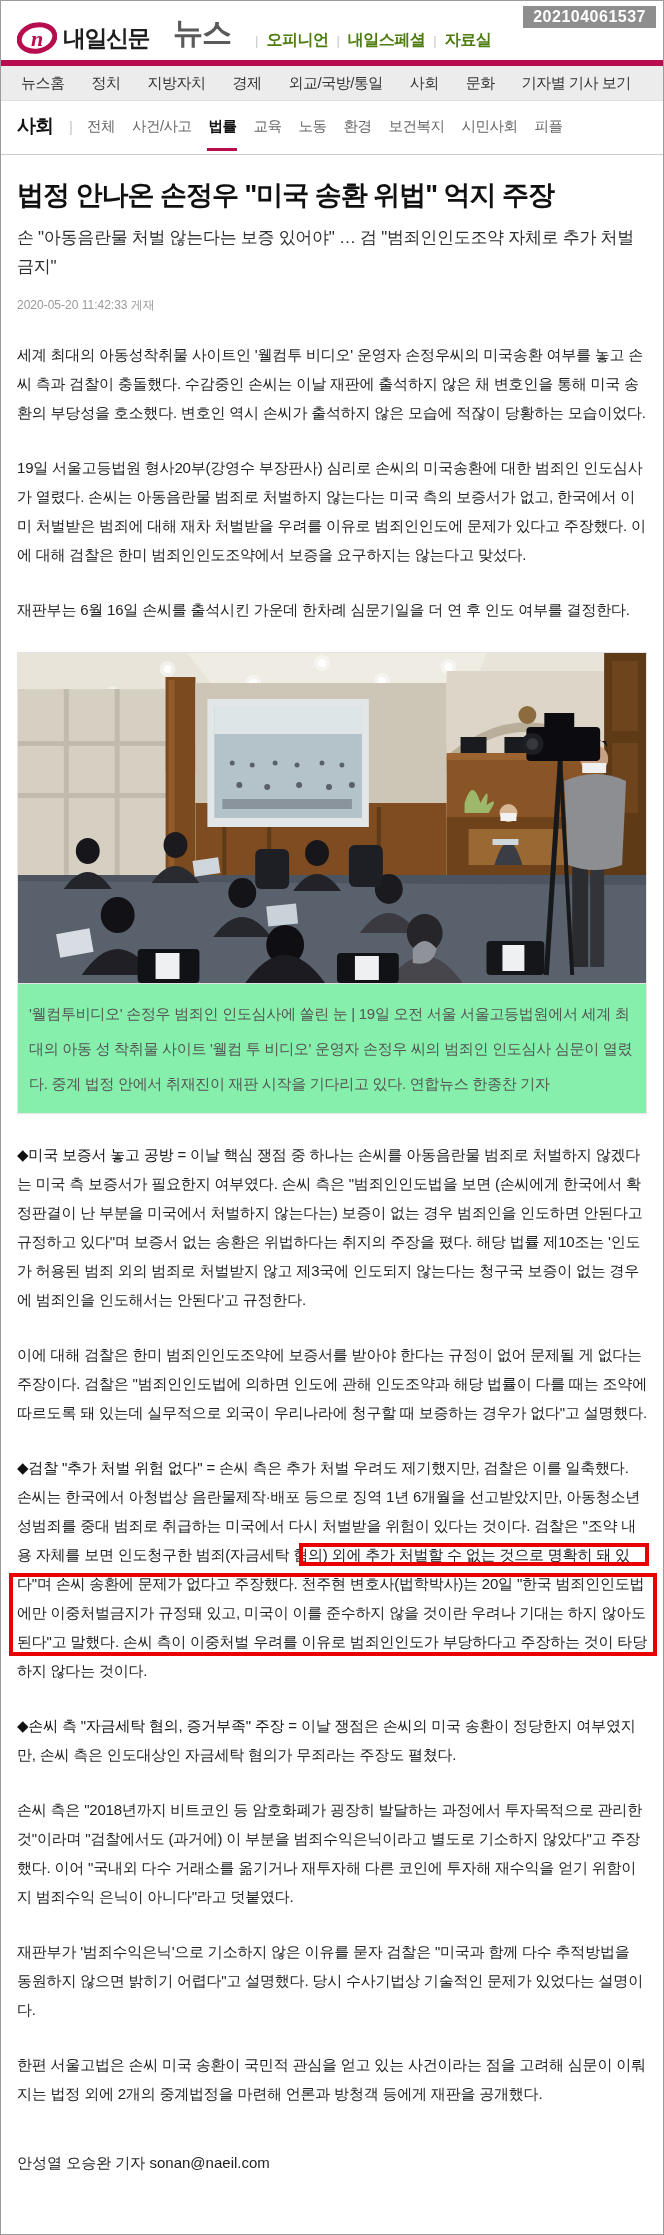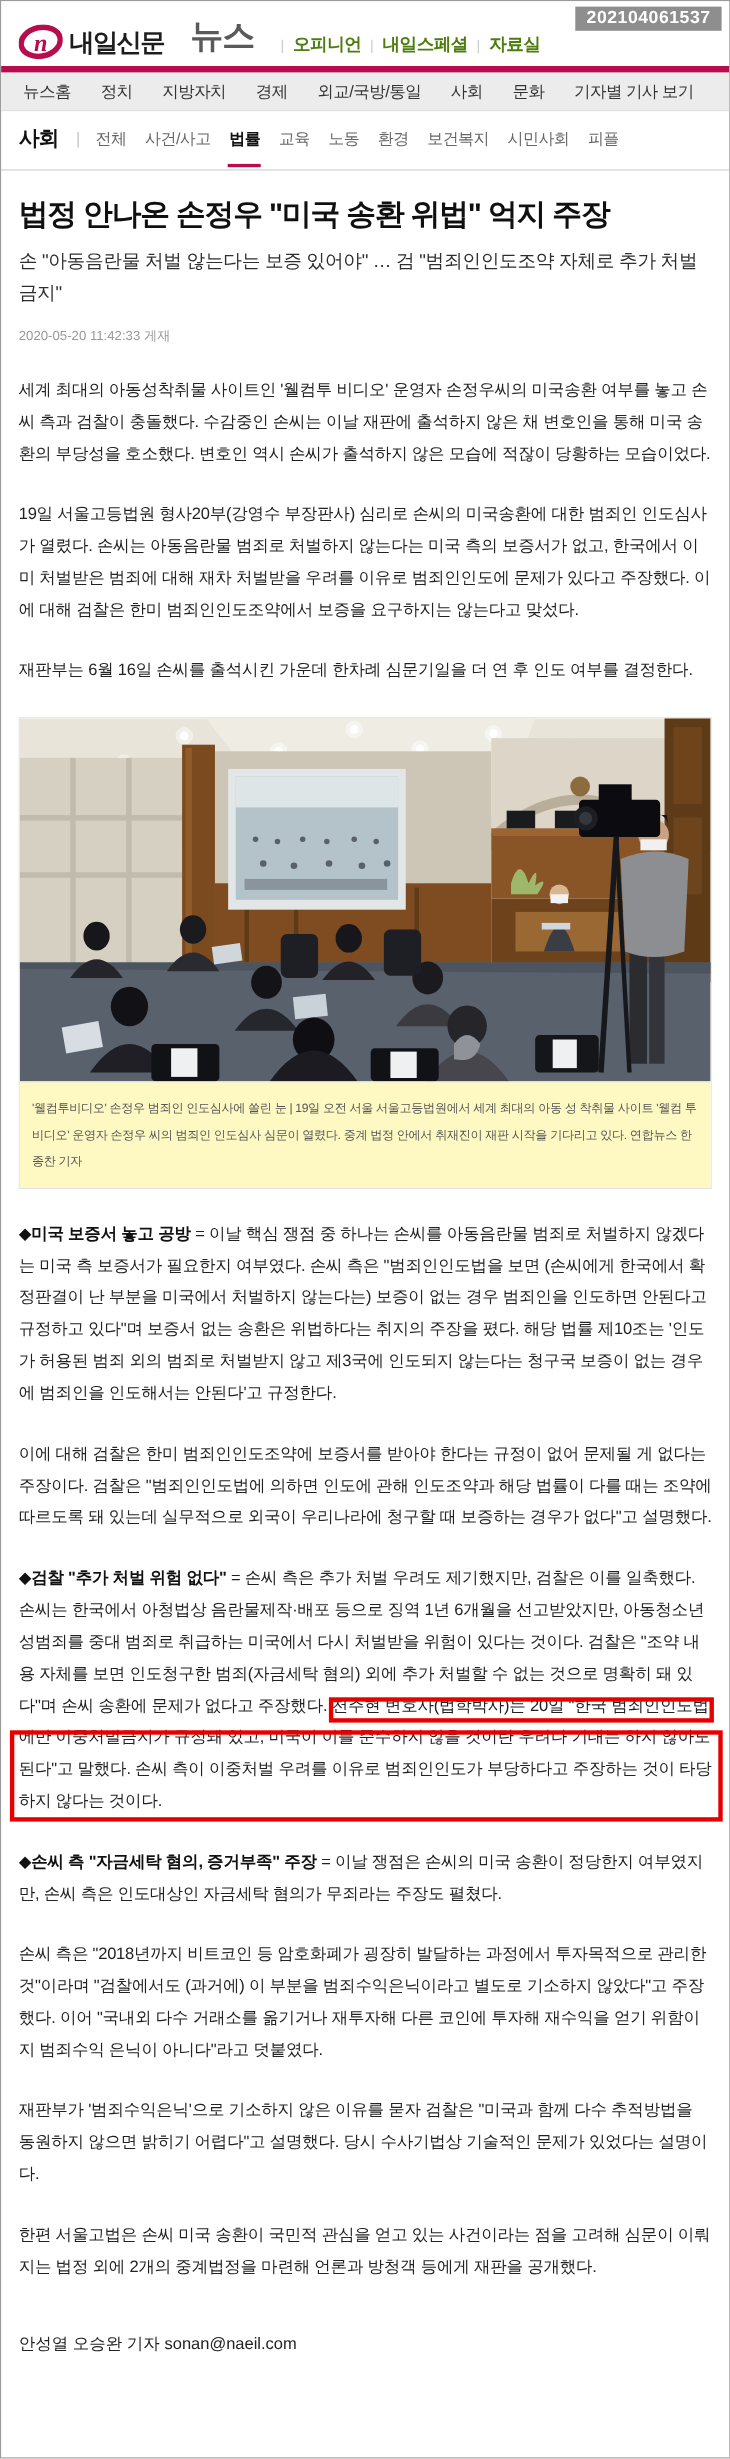--- a/index.html
+++ b/index.html
@@ -30,26 +30,26 @@
   .subnav-item.active{color:#111;font-weight:800;}
   .subnav-item.active::after{content:"";position:absolute;left:-1px;right:-1px;bottom:-17px;height:3px;background:#b70d4e;}
 
   
   .article{padding:0 16px 30px;}
   .title{font-size:27px;font-weight:800;color:#101010;letter-spacing:-1px;margin:22px 0 10px;line-height:36px;}
   .subtitle{font-size:17px;color:#2e2e2e;line-height:29px;word-break:break-all;letter-spacing:-0.3px;}
   .date{font-size:12px;color:#999;margin-top:16px;}
   .body{margin-top:22px;}
   .body p{font-size:15px;line-height:29px;margin-top:26px;color:#222;word-break:break-all;letter-spacing:-0.2px;}
-  .body p b{font-weight:700;color:#111;}
+  .body p b{font-weight:400;color:#111;}
 
   figure{margin-top:28px;border:1px solid #e3e3e3;}
   figure svg{display:block;width:100%;height:330px;}
-  figcaption{background:#fef9c3;border-top:1px solid #e3e3e3;padding:12px 11px;font-size:11px;
-             color:#555;line-height:24px;word-break:break-all;letter-spacing:-0.3px;}
+  figcaption{background:#86efac;border-top:1px solid #e3e3e3;padding:12px 11px;font-size:15px;
+             color:#555;line-height:35px;word-break:break-all;letter-spacing:-0.3px;}
 
   .byline{margin-top:46px;font-size:15px;color:#222;}
 
   .red-box{position:absolute;border:4px solid #e80000;pointer-events:none;z-index:9;}
 </style>
 </head>
 <body>
 
 <div class="header">
   <span class="logo-mark">

